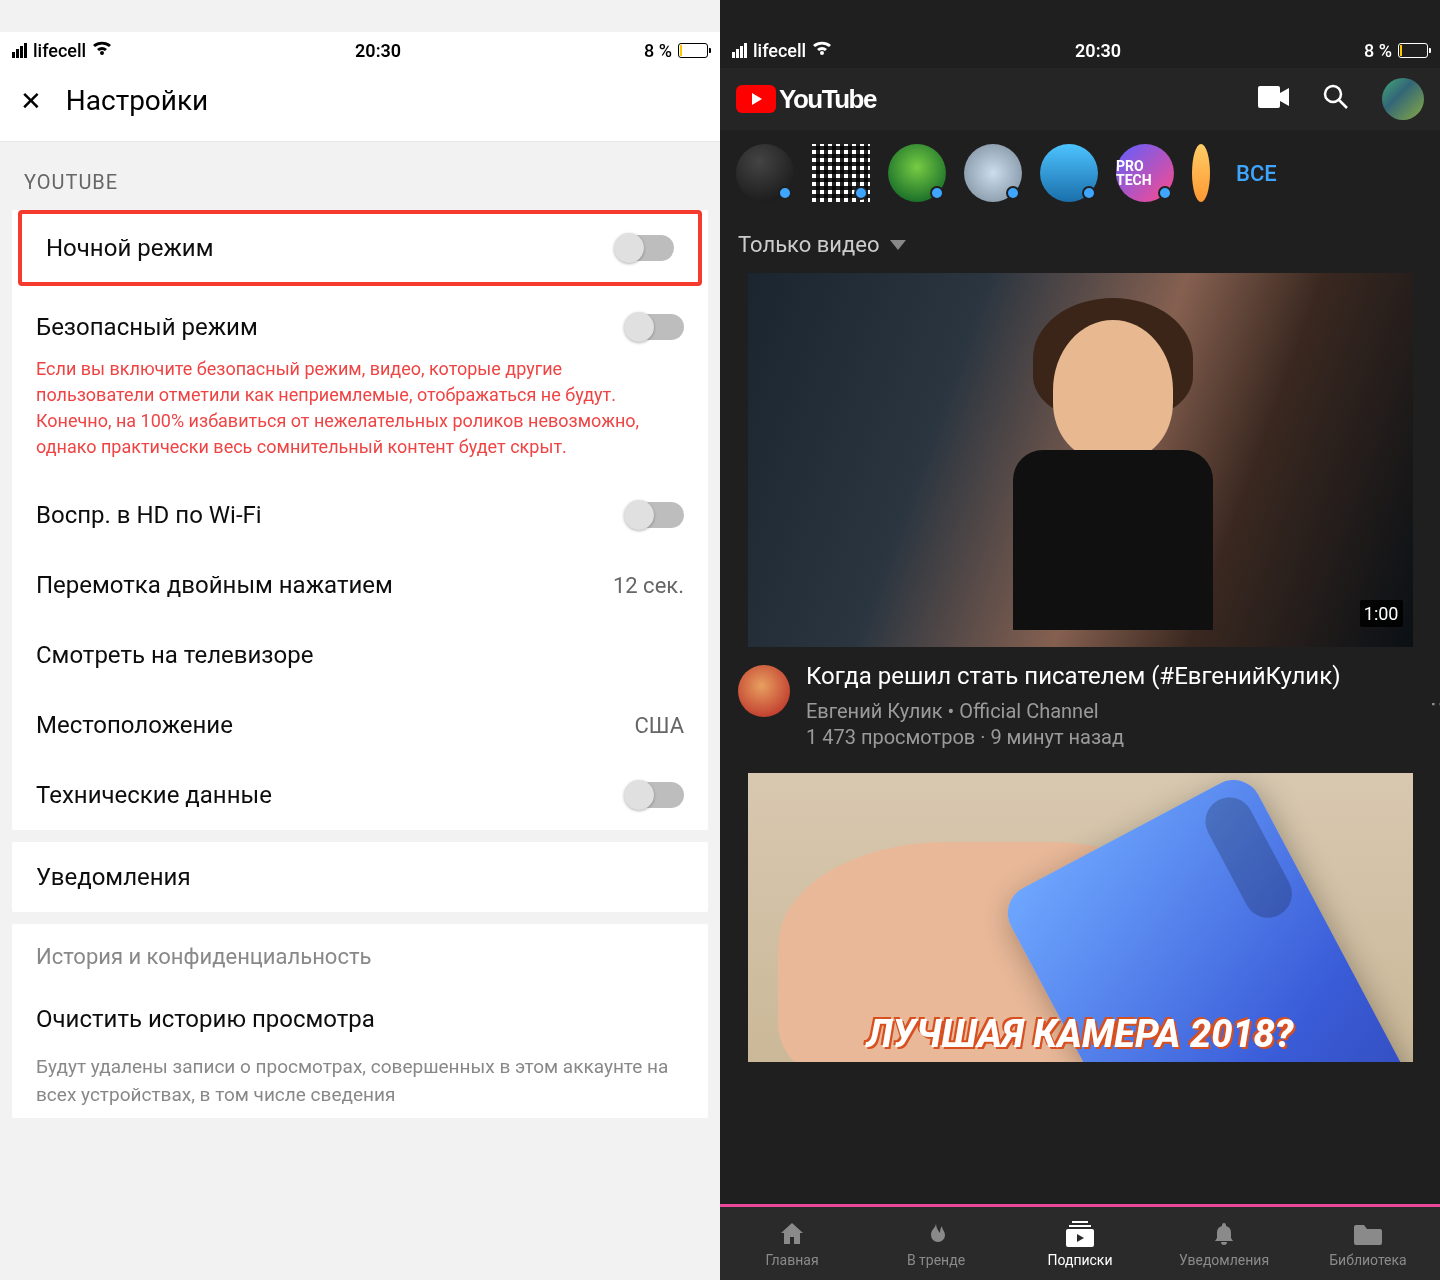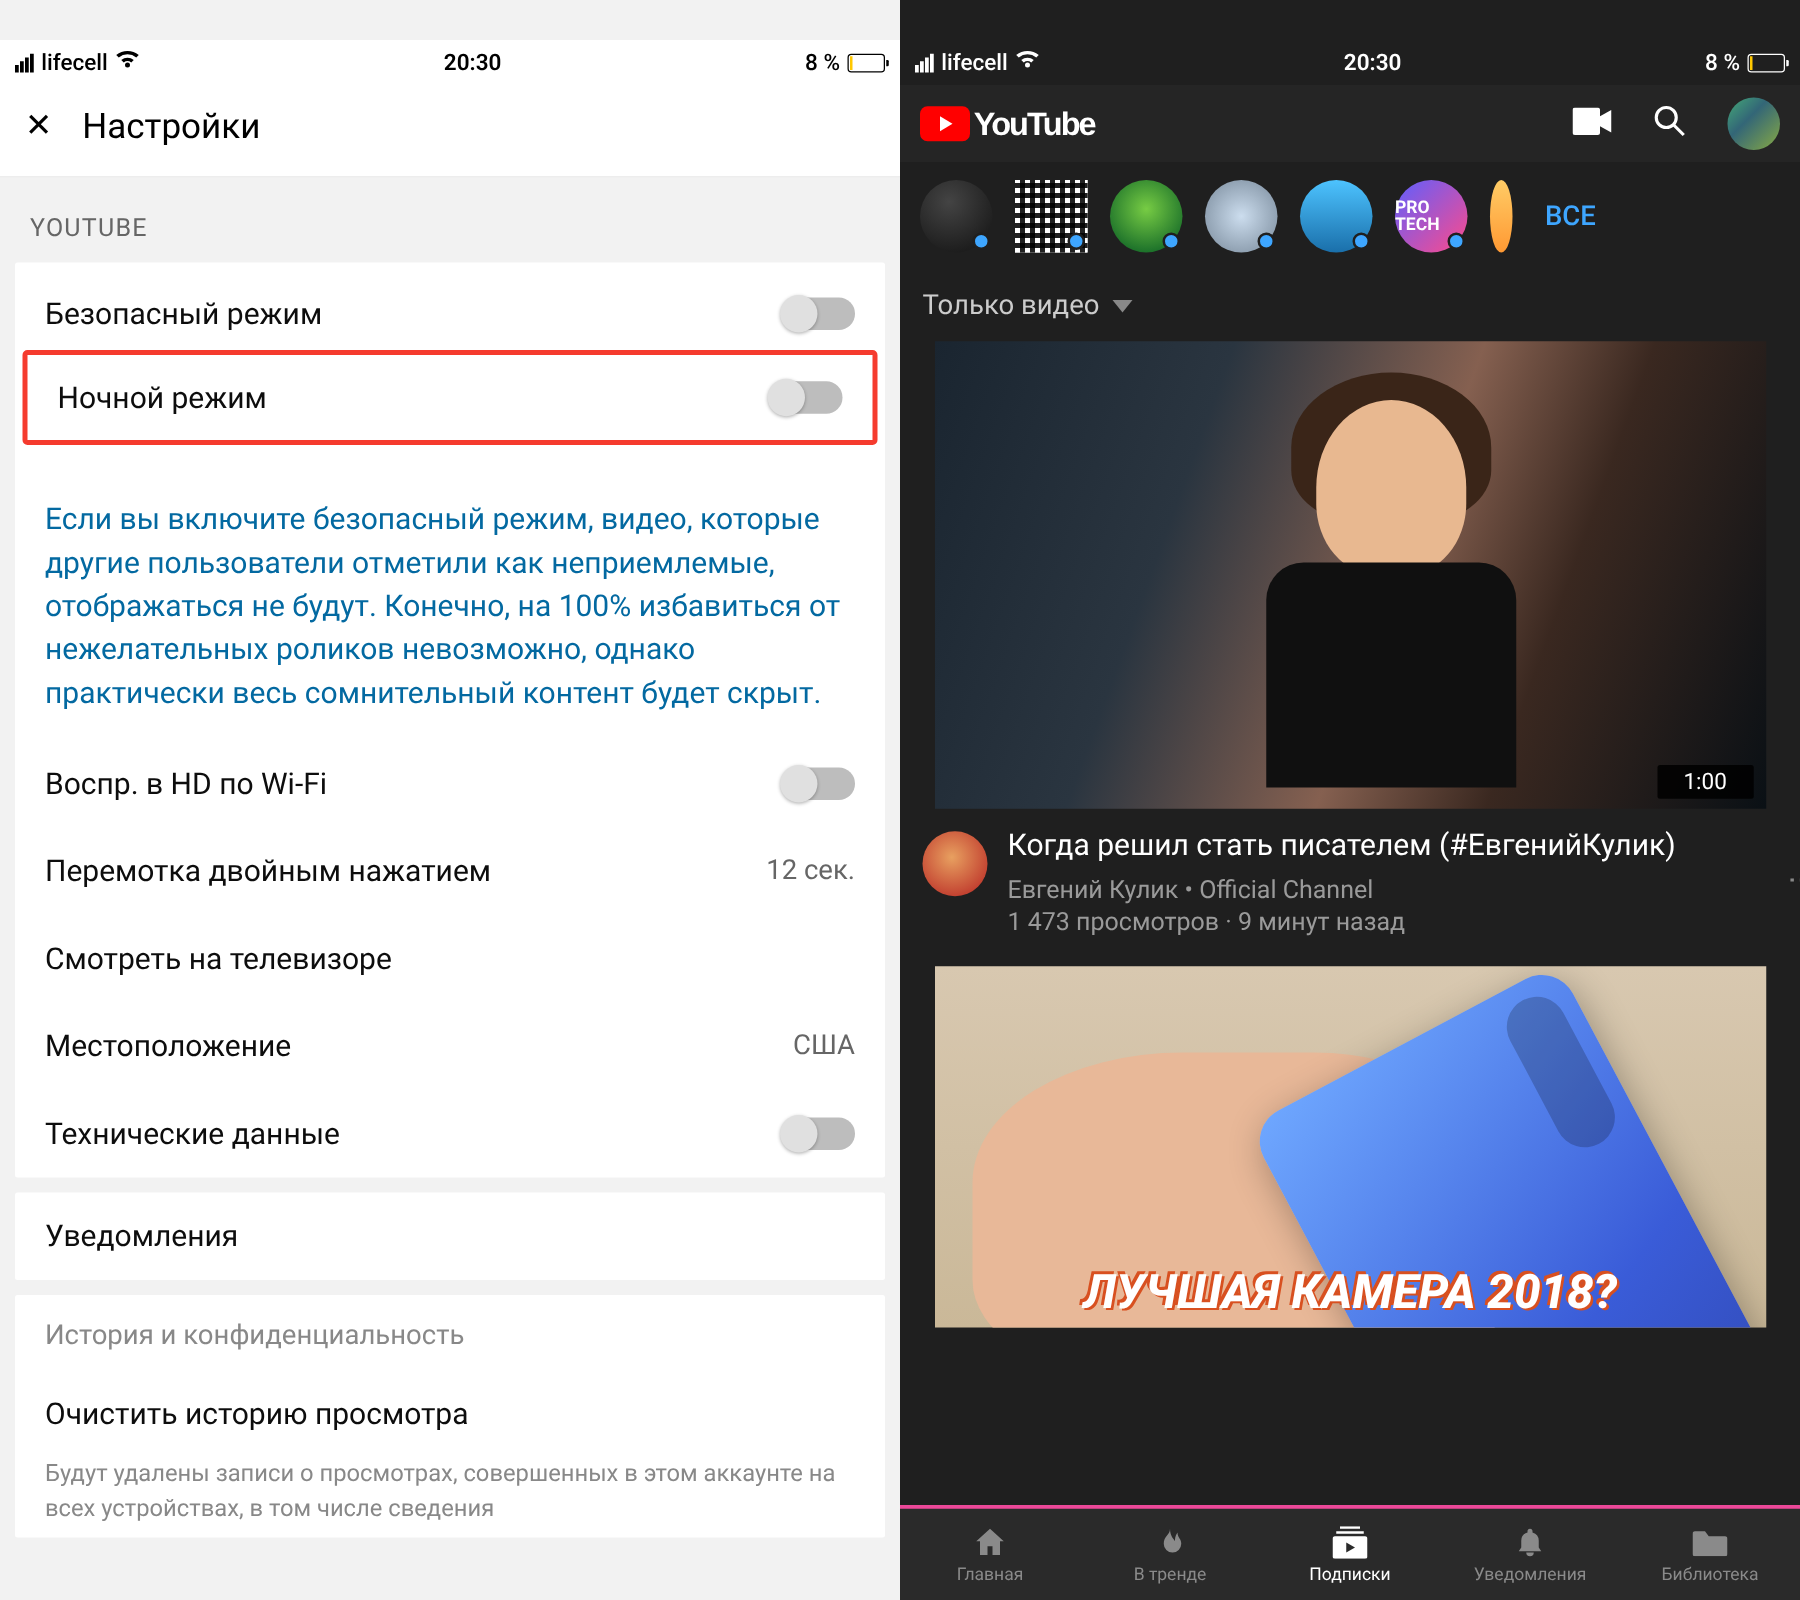--- a/index.html
+++ b/index.html
@@ -27,21 +27,21 @@
 
 .settings-header{background:#fff;display:flex;align-items:center;padding:16px 20px 24px;gap:24px;border-bottom:1px solid #e8e8e8;}
 .close-x{font-size:26px;font-weight:300;cursor:pointer;}
 .settings-title{font-size:28px;font-weight:400;}
 .section-header{padding:28px 24px 16px;color:#666;font-size:20px;letter-spacing:1px;}
 .settings-card{background:#fff;margin:0 12px 12px;border-radius:2px;}
 .setting-row{display:flex;align-items:center;justify-content:space-between;padding:20px 24px;min-height:70px;}
 .setting-row.highlighted{border:4px solid #f53b2e;margin:0 6px;border-radius:4px;}
 .setting-label{font-size:24px;color:#0d0d0d;}
 .setting-value{font-size:22px;color:#666;}
-.setting-desc{padding:0 24px 20px;color:#0369a1;font-size:24px;line-height:1.45;margin-top:42px;}
+.setting-desc{padding:0 24px 20px;color:#ef4444;font-size:18px;line-height:1.45;}
 .toggle{width:58px;height:26px;background:#bdbdbd;border-radius:13px;position:relative;cursor:pointer;}
 .toggle::after{content:'';position:absolute;width:30px;height:30px;background:#e0e0e0;border-radius:50%;top:-2px;left:-2px;box-shadow:0 1px 3px rgba(0,0,0,.3);}
 .history-header{padding:20px 24px 16px;color:#888;font-size:22px;}
 .clear-row{padding:20px 24px;font-size:24px;color:#0d0d0d;}
 .clear-desc{padding:0 24px 10px;color:#888;font-size:19px;line-height:1.45;}
 
 
 .yt-header{background:#252525;height:62px;display:flex;align-items:center;padding:0 16px;gap:10px;}
 .yt-logo{display:flex;align-items:center;gap:3px;}
 .yt-play-box{width:40px;height:28px;background:#ff0000;border-radius:6px;display:flex;align-items:center;justify-content:center;}
@@ -65,21 +65,21 @@
 .filter-bar{display:flex;align-items:center;padding:16px 18px;color:#ccc;font-size:22px;gap:10px;}
 .chevron-down{width:0;height:0;border-left:8px solid transparent;border-right:8px solid transparent;border-top:10px solid #888;}
 
 .video-card{margin-bottom:24px;}
 .thumb{width:665px;height:374px;margin:0 auto;position:relative;background:#0a1420;}
 .thumb1{background:linear-gradient(110deg,#1a2530 0%,#2a3540 30%,#856050 55%,#3a2820 72%,#0a1015 100%);position:relative;overflow:hidden;}
 .person{position:absolute;left:36%;top:10%;width:38%;height:85%;}
 .head{width:120px;height:140px;background:#e8b890;border-radius:55% 55% 45% 45%;position:absolute;left:50%;top:10px;transform:translateX(-50%);}
 .hair{width:160px;height:120px;background:#3a2518;border-radius:50% 50% 35% 35%;position:absolute;left:50%;top:-12px;transform:translateX(-50%);}
 .torso{width:200px;height:180px;background:#101010;position:absolute;left:50%;top:140px;transform:translateX(-50%);border-radius:30px 30px 0 0;}
-.duration{position:absolute;bottom:8px;right:10px;background:rgba(0,0,0,.85);color:#fff;padding:3px 21px;font-size:18px;border-radius:2px;}
+.duration{position:absolute;bottom:20px;right:10px;background:rgba(0,0,0,.85);color:#fff;padding:3px 4px;font-size:18px;border-radius:2px;}
 
 .video-meta{display:flex;padding:14px 18px 0;gap:16px;}
 .video-avatar{width:52px;height:52px;border-radius:50%;background:radial-gradient(circle at 45% 40%,#e8a060,#b52020);flex-shrink:0;margin-top:4px;}
 .video-text{flex:1;}
 .video-title{color:#fff;font-size:24px;line-height:1.25;}
 .video-sub{color:#9a9a9a;font-size:20px;margin-top:8px;}
 .video-stats{color:#9a9a9a;font-size:20px;margin-top:2px;}
 .video-menu{color:#888;font-size:22px;letter-spacing:2px;transform:rotate(90deg);}
 
 .thumb2{background:linear-gradient(180deg,#d8c8b0 0%,#cab898 100%);height:289px;position:relative;overflow:hidden;}
@@ -123,26 +123,26 @@
   </div>
 
   <div class="settings-header">
     <span class="close-x">✕</span>
     <span class="settings-title">Настройки</span>
   </div>
 
   <div class="section-header">YOUTUBE</div>
 
   <div class="settings-card">
+    <div class="setting-row highlighted">
+      <span class="setting-label">Ночной режим</span>
+      <span class="toggle"></span>
+    </div>
     <div class="setting-row" style="padding-bottom:8px">
       <span class="setting-label">Безопасный режим</span>
-      <span class="toggle"></span>
-    </div>
-    <div class="setting-row highlighted">
-      <span class="setting-label">Ночной режим</span>
       <span class="toggle"></span>
     </div>
     <div class="setting-desc">Если вы включите безопасный режим, видео, которые другие пользователи отметили как неприемлемые, отображаться не будут. Конечно, на 100% избавиться от нежелательных роликов невозможно, однако практически весь сомнительный контент будет скрыт.</div>
     <div class="setting-row">
       <span class="setting-label">Воспр. в HD по Wi-Fi</span>
       <span class="toggle"></span>
     </div>
     <div class="setting-row">
       <span class="setting-label">Перемотка двойным нажатием</span>
       <span class="setting-value">12 сек.</span>

